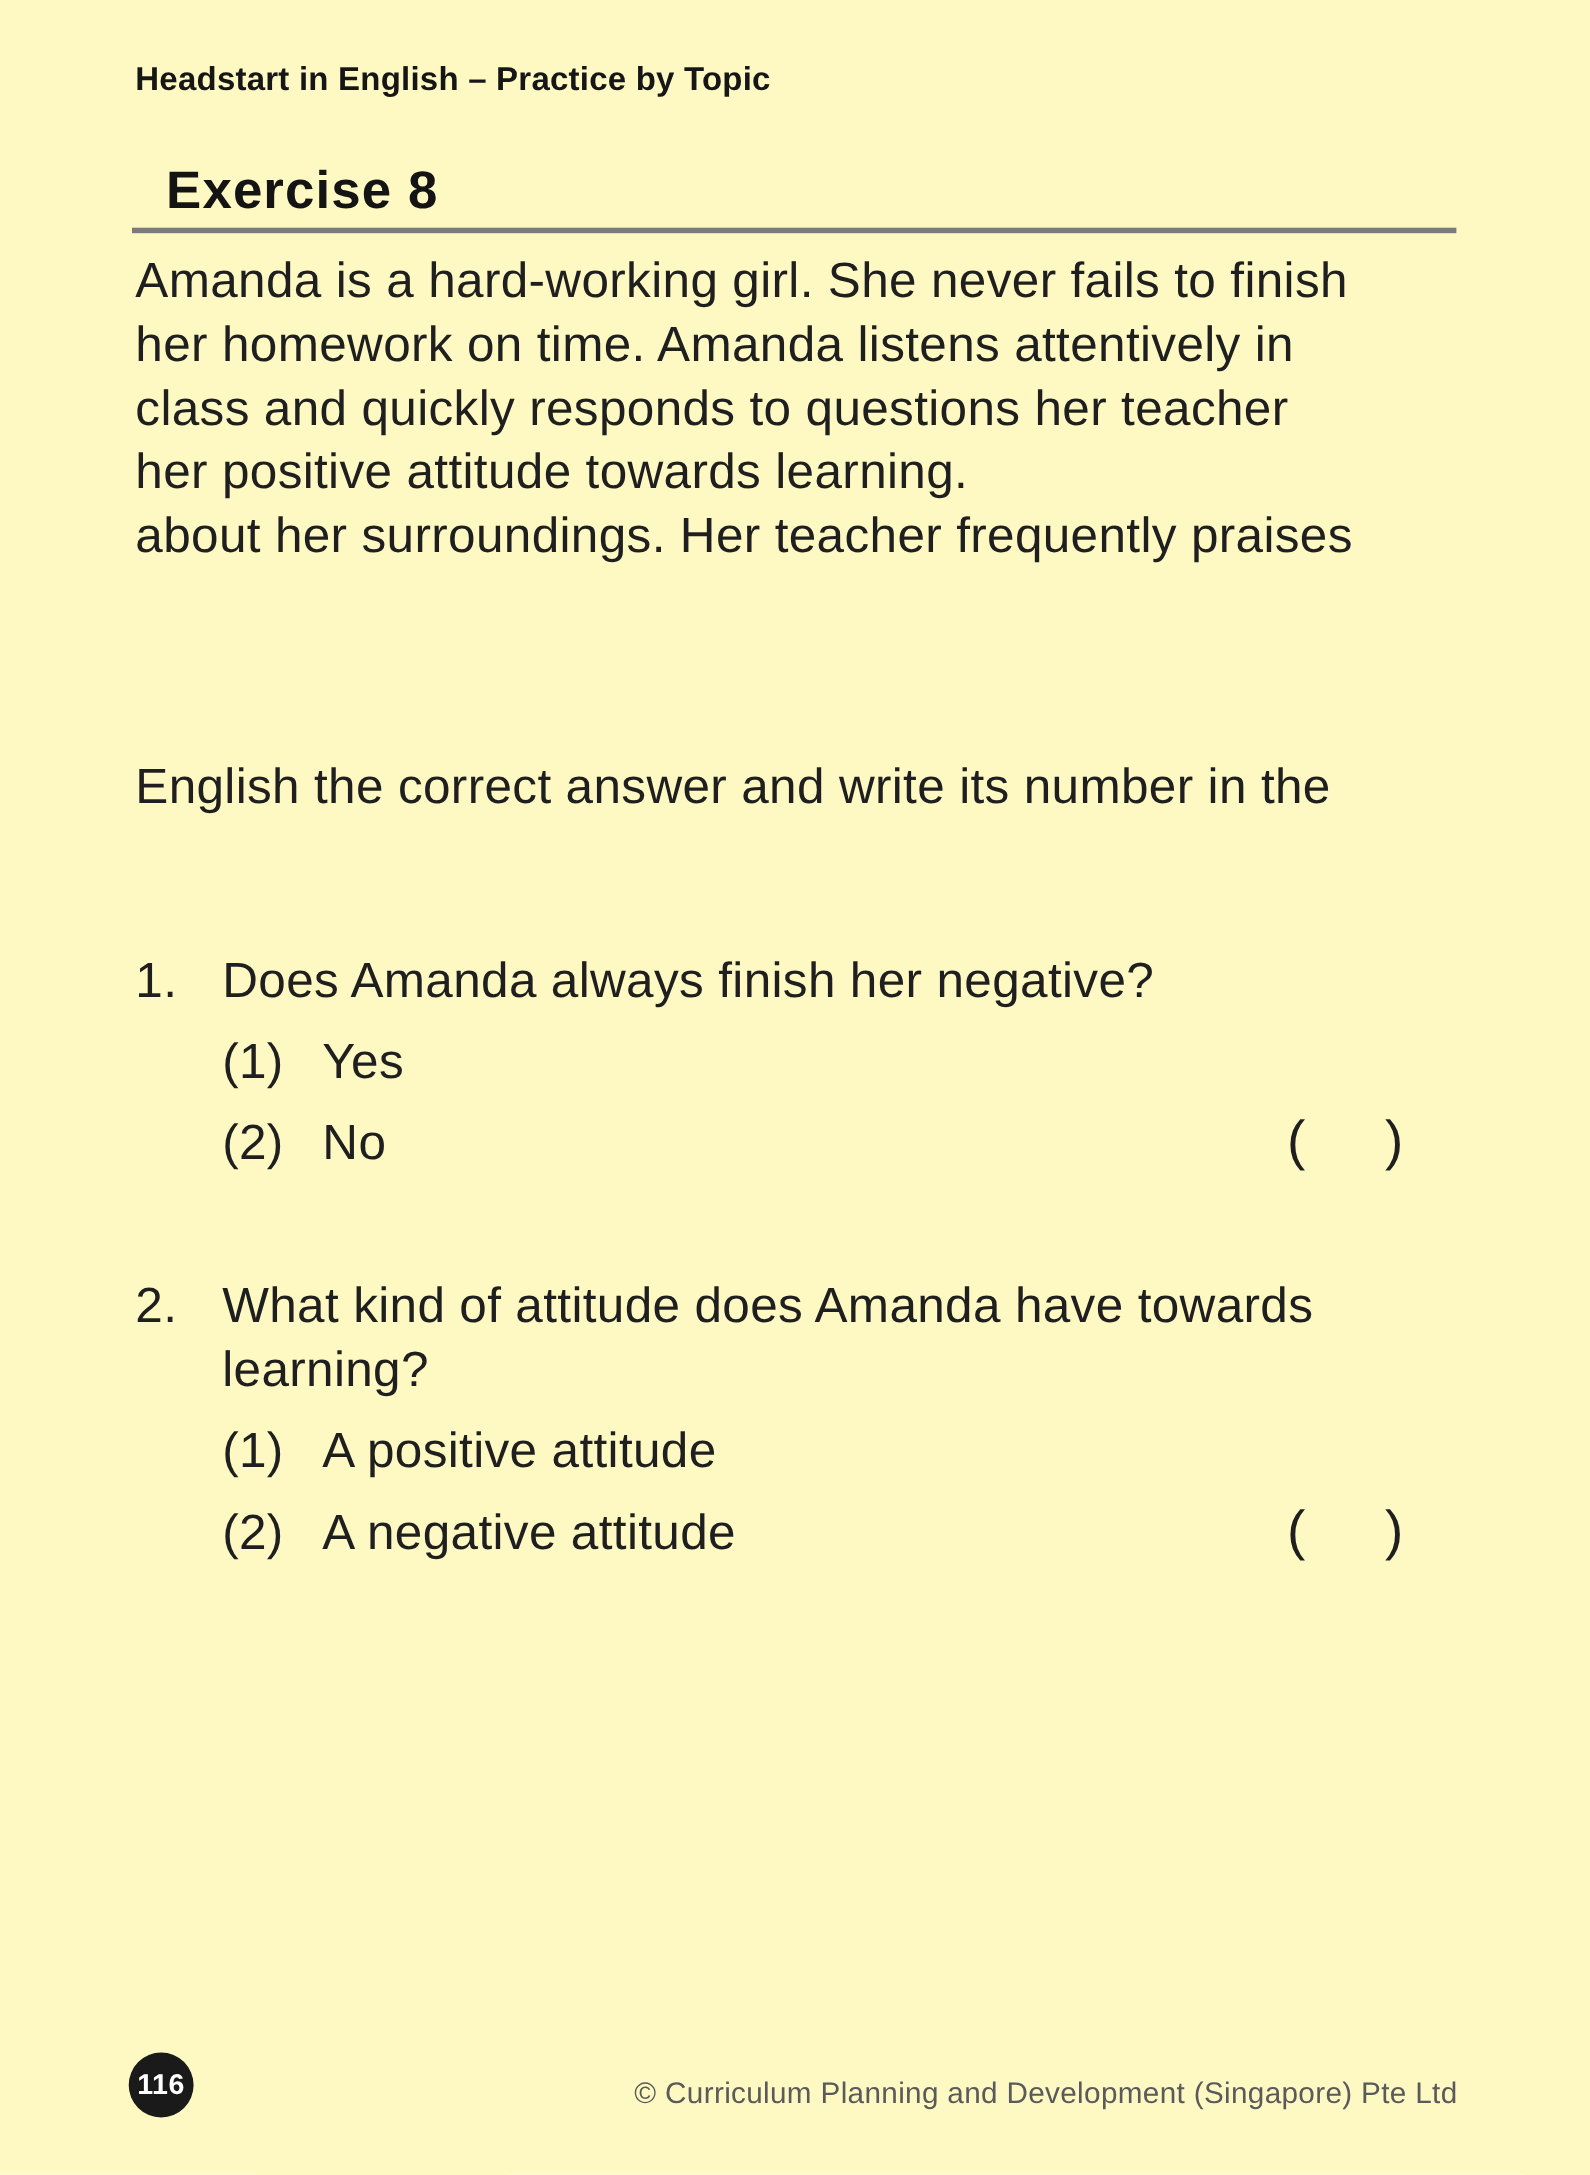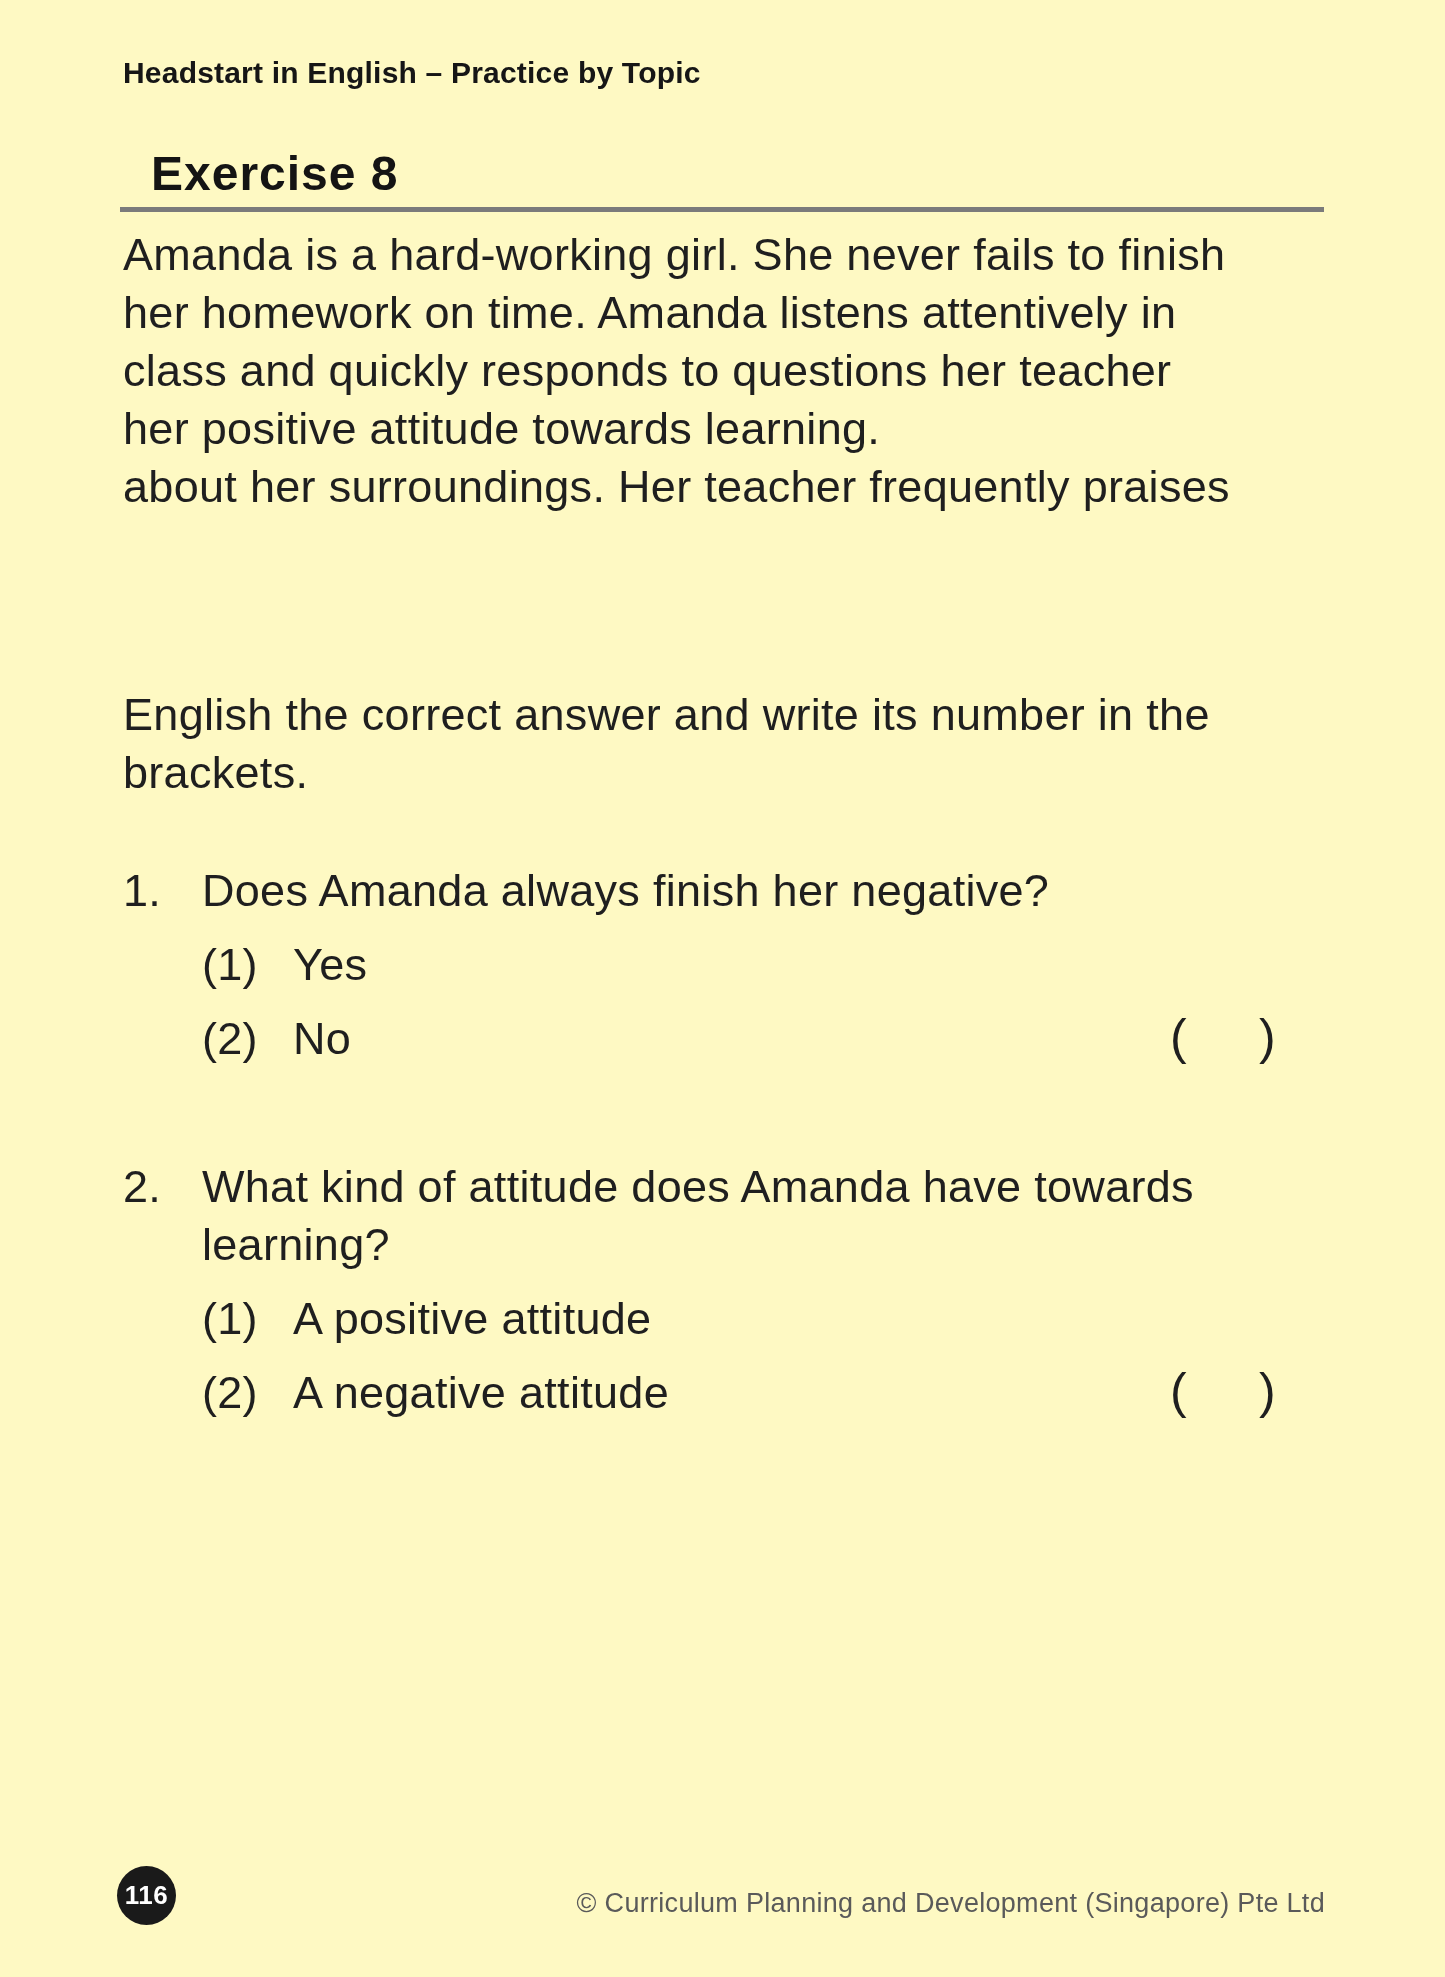--- a/index.html
+++ b/index.html
@@ -114,21 +114,20 @@
   <div class="passage bodytext">
     <div class="line">Amanda is a hard-working girl. She never fails to finish</div>
     <div class="line">her homework on time. Amanda listens attentively in</div>
     <div class="line">class and quickly responds to questions her teacher</div>
     <div class="line">her positive attitude towards learning.</div>
     <div class="line">about her surroundings. Her teacher frequently praises</div>
   </div>
 
   <div class="instruction bodytext">
     <div class="line">English the correct answer and write its number in the</div>
-    <div class="line">brackets.</div>
   </div>
 
   <div class="question q1 bodytext">
     <div class="q-num">1.</div>
     <div class="q-body">
       <div class="line">Does Amanda always finish her negative?</div>
       <div class="option">
         <span class="opt-num">(1)</span>
         <span class="line">Yes</span>
       </div>

